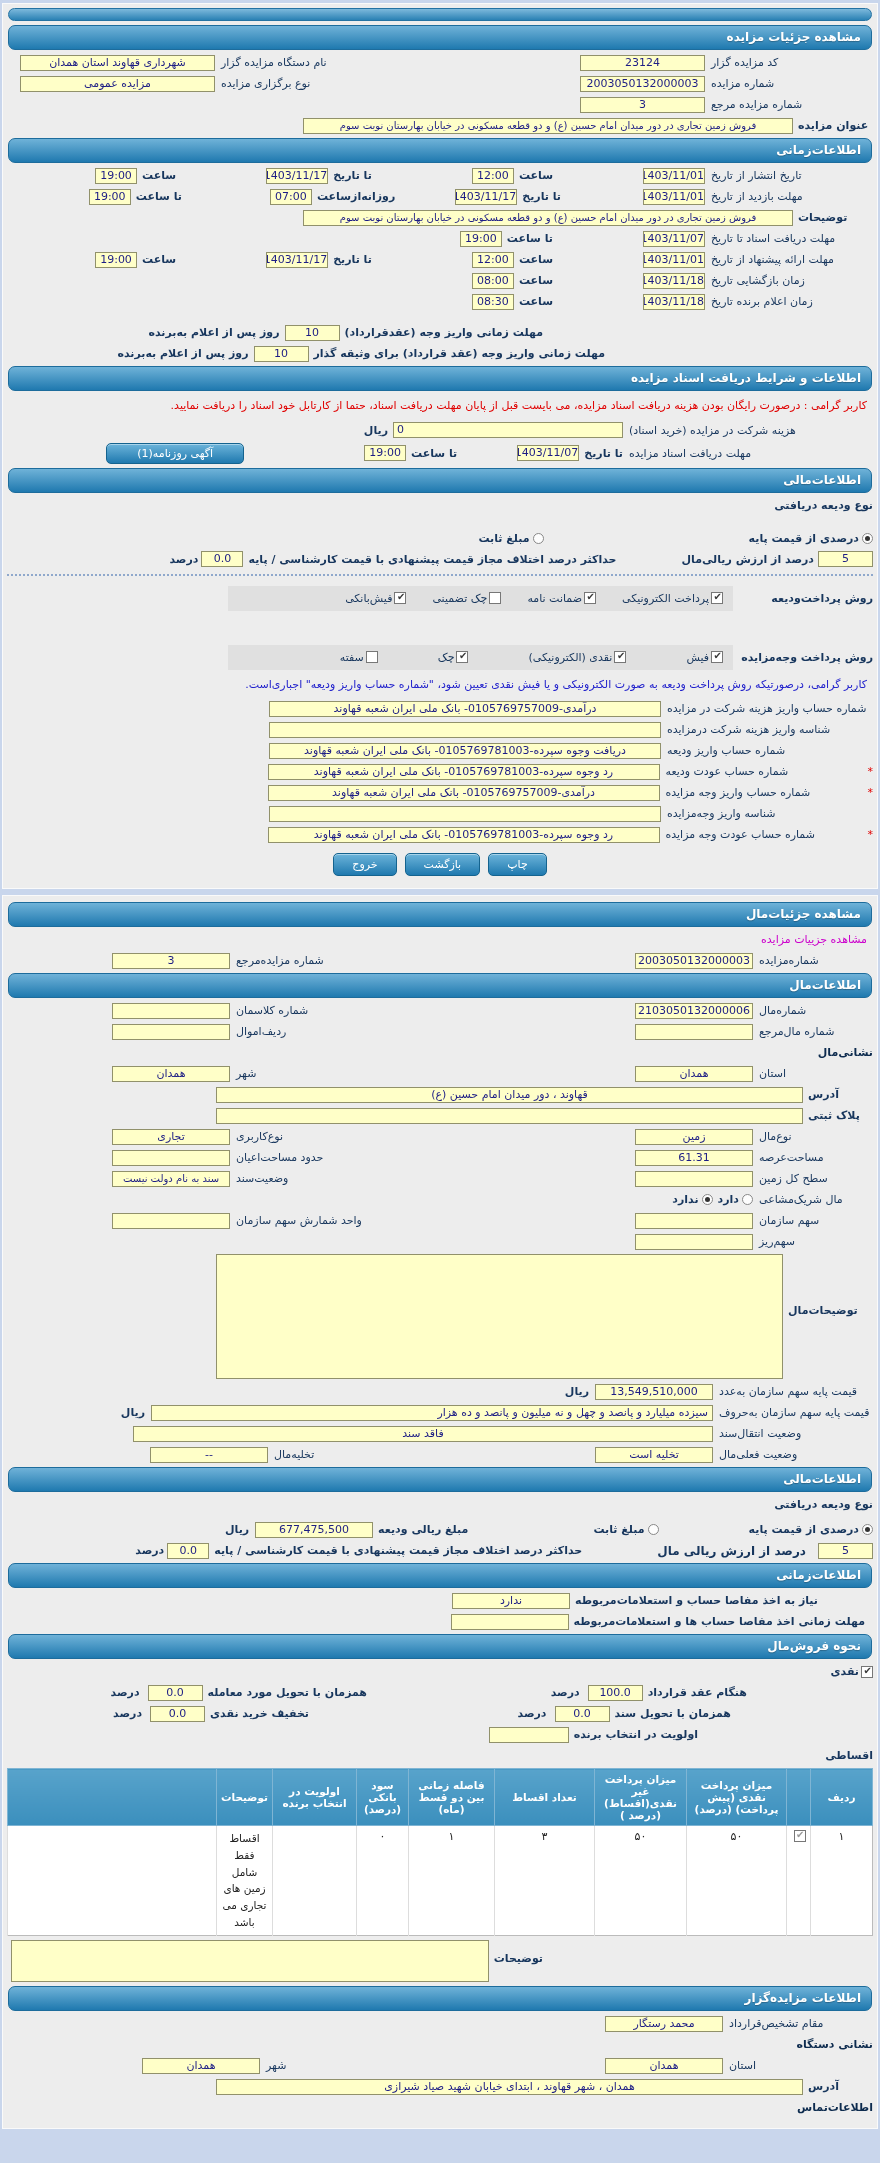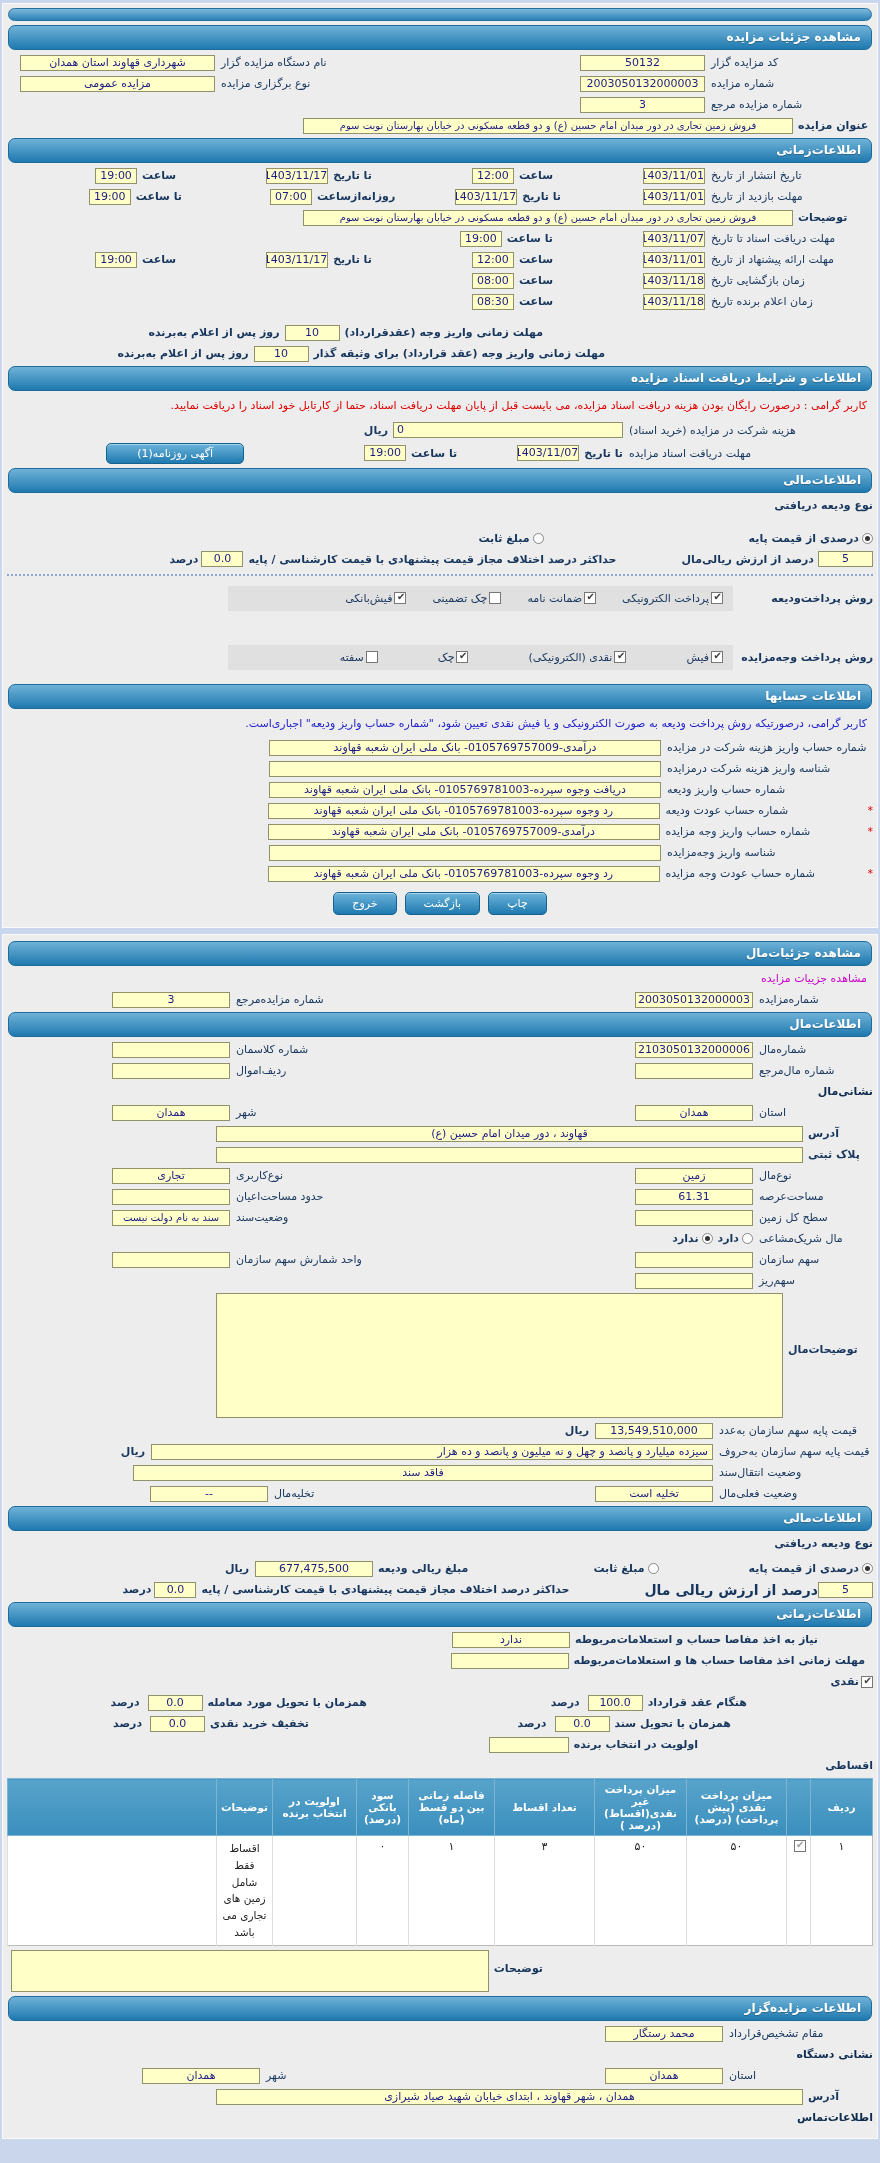--- a/index.html
+++ b/index.html
@@ -66,21 +66,21 @@
 </head>
 <body>
 
 <div class="panel">
   <div class="topbar"></div>
   <div class="secbar">مشاهده جزئیات مزایده</div>
 
   <div class="row">
     <div class="half">
       <span class="lblfix">کد مزایده گزار</span>
-      <span class="fld w125">50132</span>
+      <span class="fld w125">23124</span>
     </div>
     <div class="half">
       <span class="lblfix2" style="width:225px">نام دستگاه مزایده گزار</span>
       <span class="fld w195">شهرداری قهاوند استان همدان</span>
     </div>
   </div>
   <div class="row">
     <div class="half">
       <span class="lblfix">شماره مزایده</span>
       <span class="fld w125">2003050132000003</span>
@@ -240,21 +240,20 @@
           <span class="cb on"></span>
           <span>چک</span>
         </span>
       <span style="display:flex;align-items:center">
           <span class="cb"></span>
           <span>سفته</span>
         </span>
     </div>
   </div>
 
-  <div class="secbar" style="margin-top:14px">اطلاعات حسابها</div>
   <div class="warn blue">کاربر گرامی، درصورتیکه روش پرداخت ودیعه به صورت الکترونیکی و یا فیش نقدی تعیین شود، "شماره حساب واریز ودیعه" اجباری‌است.</div>
 
   <div class="row">
     <span class="red"></span>
     <span class="lblfix2" style="width:212px">شماره حساب واریز هزینه شرکت در مزایده</span>
     <span class="fld w392">درآمدی-0105769757009- بانک ملی ایران شعبه قهاوند</span>
   </div>
   <div class="row">
     <span class="red"></span>
     <span class="lblfix2" style="width:212px">شناسه واریز هزینه شرکت درمزایده</span>
@@ -441,39 +440,40 @@
     <span class="spacer" style="width:85px"></span>
     <span class="rb"></span>
     <span class="lbl">مبلغ ثابت</span>
     <span class="spacer" style="width:120px"></span>
     <span class="lbl">مبلغ ریالی ودیعه</span>
     <span class="fld w118">677,475,500</span>
     <span class="lbl" style="padding-right:6px">ریال</span>
   </div>
   <div class="row">
     <span class="fld w55">5</span>
-    <span class="lbl" style="padding-right:0;font-size:14px">درصد از ارزش ریالی مال</span>
+    <span class="lbl" style="padding-right:12px;font-size:12px">درصد از ارزش ریالی مال</span>
     <span class="spacer" style="width:70px"></span>
     <span class="lbl">حداکثر درصد اختلاف مجاز قیمت پیشنهادی با قیمت کارشناسی / پایه</span>
     <span class="fld w42">0.0</span>
     <span class="lbl" style="padding-right:3px">درصد</span>
   </div>
 
   <div class="secbar">اطلاعات‌زمانی</div>
   <div class="row">
     <span class="spacer" style="width:55px"></span>
     <span class="lbl">نیاز به اخذ مفاصا حساب و استعلامات‌مربوطه</span>
     <span class="fld w118">ندارد</span>
   </div>
   <div class="row">
     <span class="spacer" style="width:8px"></span>
     <span class="lbl">مهلت زمانی اخذ مفاصا حساب ها و استعلامات‌مربوطه</span>
     <span class="fld w118"></span>
   </div>
 
+  <div class="secbar">نحوه فروش‌مال</div>
   <div class="row">
     <span class="cb on"></span>
     <span class="lbl">نقدی</span>
   </div>
   <div class="row indent">
     <div class="half">
       <span class="spacer" style="width:100px"></span>
       <span class="lbl">هنگام عقد قرارداد</span>
       <span class="fld w55">100.0</span>
       <span class="lbl" style="padding-right:8px">درصد</span>

